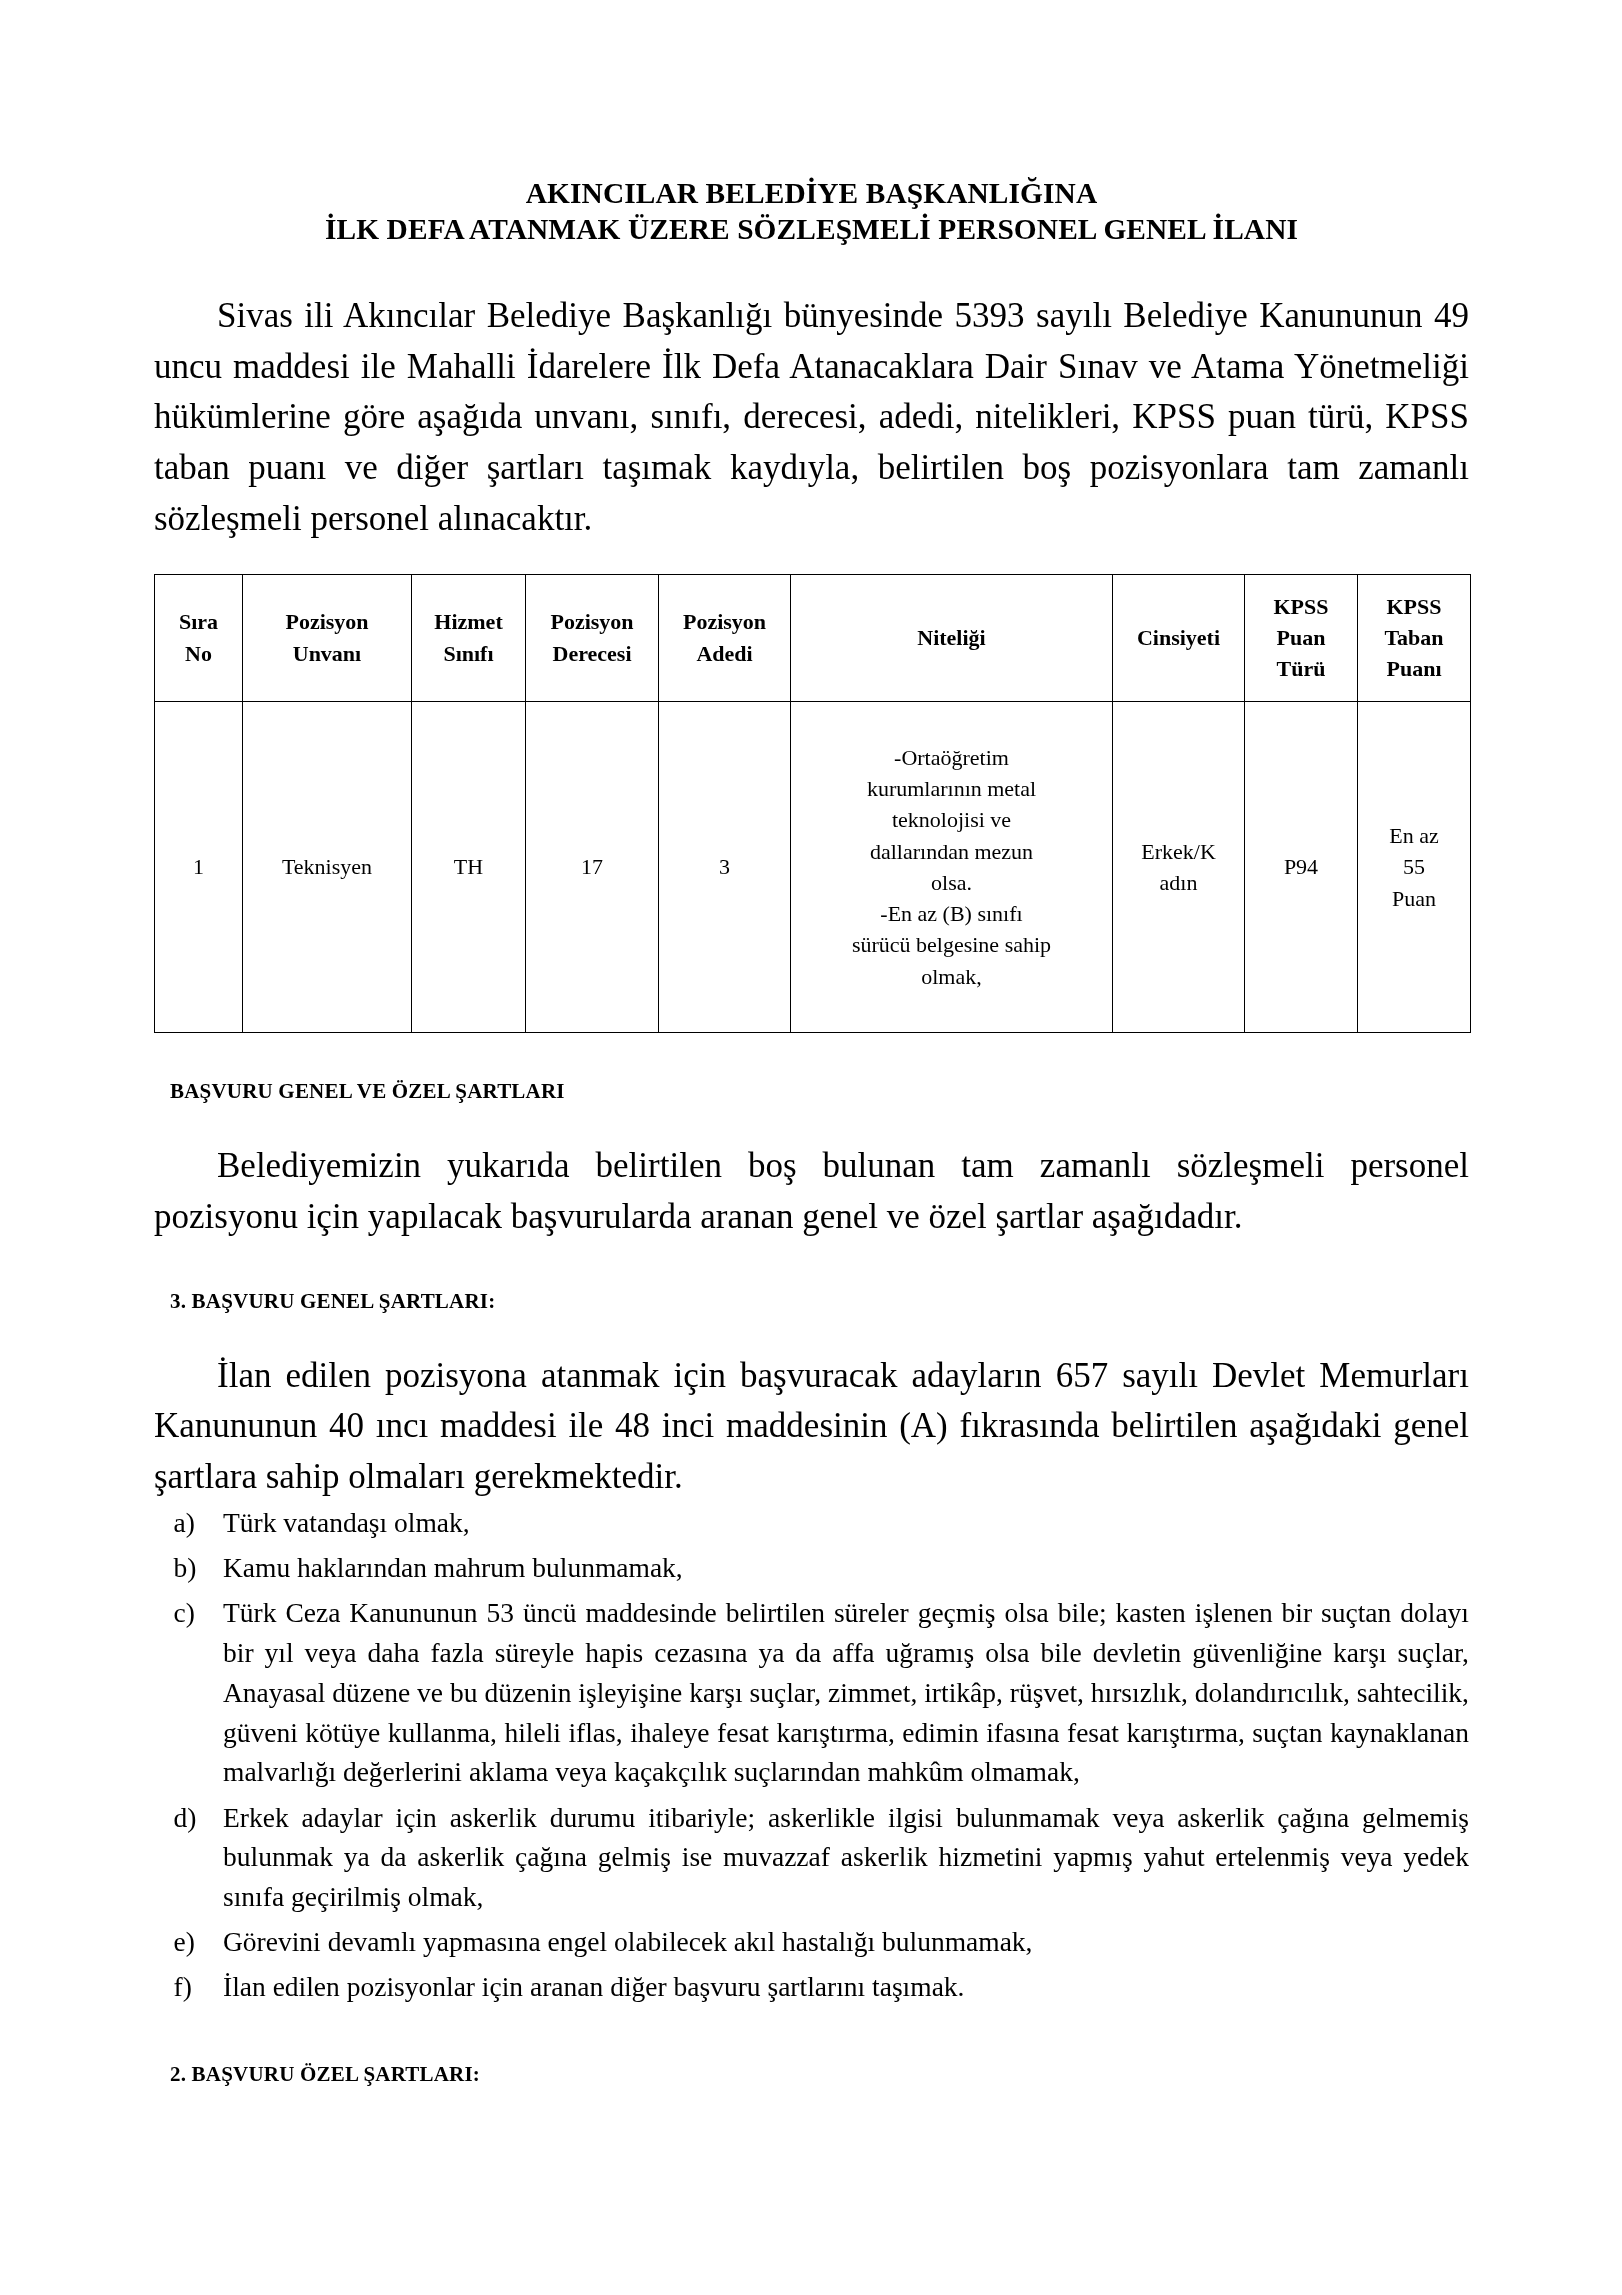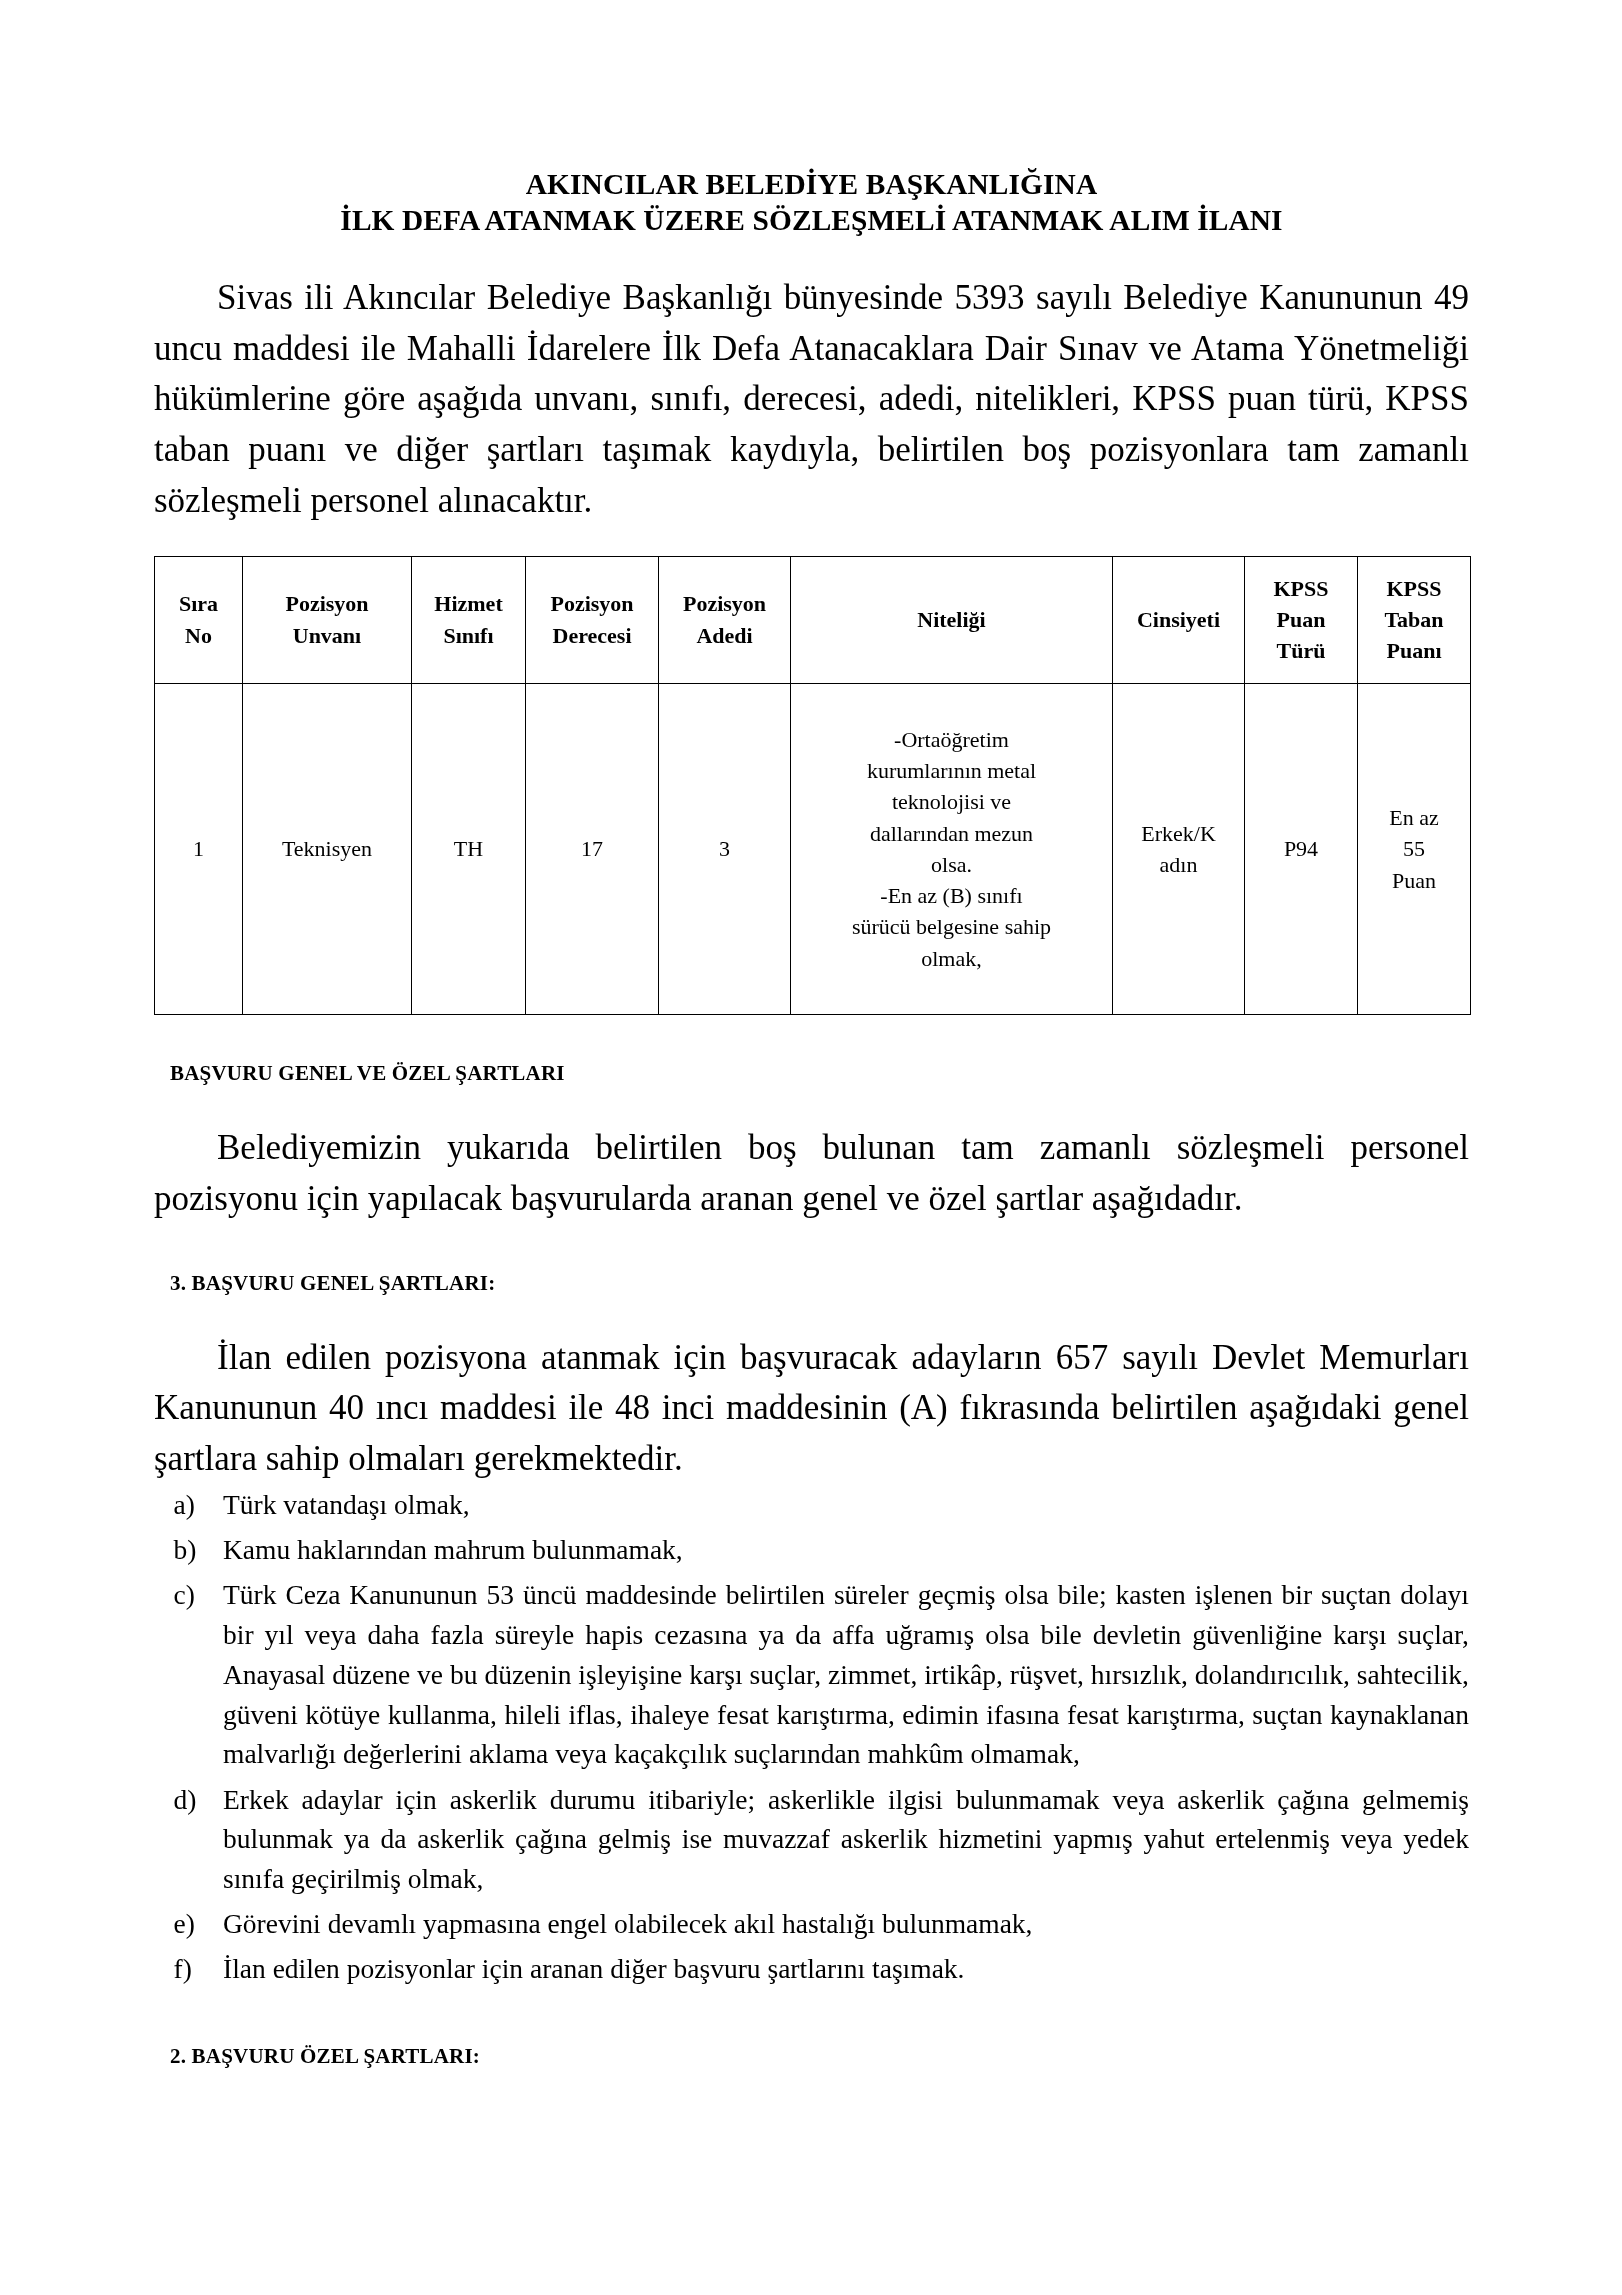--- a/index.html
+++ b/index.html
@@ -25,21 +25,21 @@
     background: #ffffff;
   }
 
   
   .doc-title {
     text-align: center;
     font-size: 29.4px;
     font-weight: bold;
     line-height: 1.22;
     letter-spacing: 0.1px;
-    margin: 0;
+    margin: 9px;
   }
   .doc-title .line {
     display: block;
     white-space: nowrap;
   }
 
   
   p.body-par {
     font-size: 35px;
     line-height: 1.45;
@@ -142,21 +142,21 @@
   }
   ol.letter-list > li.single { text-align: left; }
 </style>
 </head>
 <body>
 
 <div class="page">
 
   <div class="doc-title">
     <span class="line">AKINCILAR BELEDİYE BAŞKANLIĞINA</span>
-    <span class="line">İLK DEFA ATANMAK ÜZERE SÖZLEŞMELİ ATANMAK ALIM İLANI</span>
+    <span class="line">İLK DEFA ATANMAK ÜZERE SÖZLEŞMELİ PERSONEL GENEL İLANI</span>
   </div>
 
   <div class="gap-intro"></div>
 
   <p class="body-par">Sivas ili Akıncılar Belediye Başkanlığı bünyesinde 5393 sayılı Belediye Kanununun 49 uncu maddesi ile Mahalli İdarelere İlk Defa Atanacaklara Dair Sınav ve Atama Yönetmeliği hükümlerine göre aşağıda unvanı, sınıfı, derecesi, adedi, nitelikleri, KPSS puan türü, KPSS taban puanı ve diğer şartları taşımak kaydıyla, belirtilen boş pozisyonlara tam zamanlı sözleşmeli personel alınacaktır.</p>
 
   <div class="gap-after-intro"></div>
 
   <table class="pos-table">
     <colgroup>

